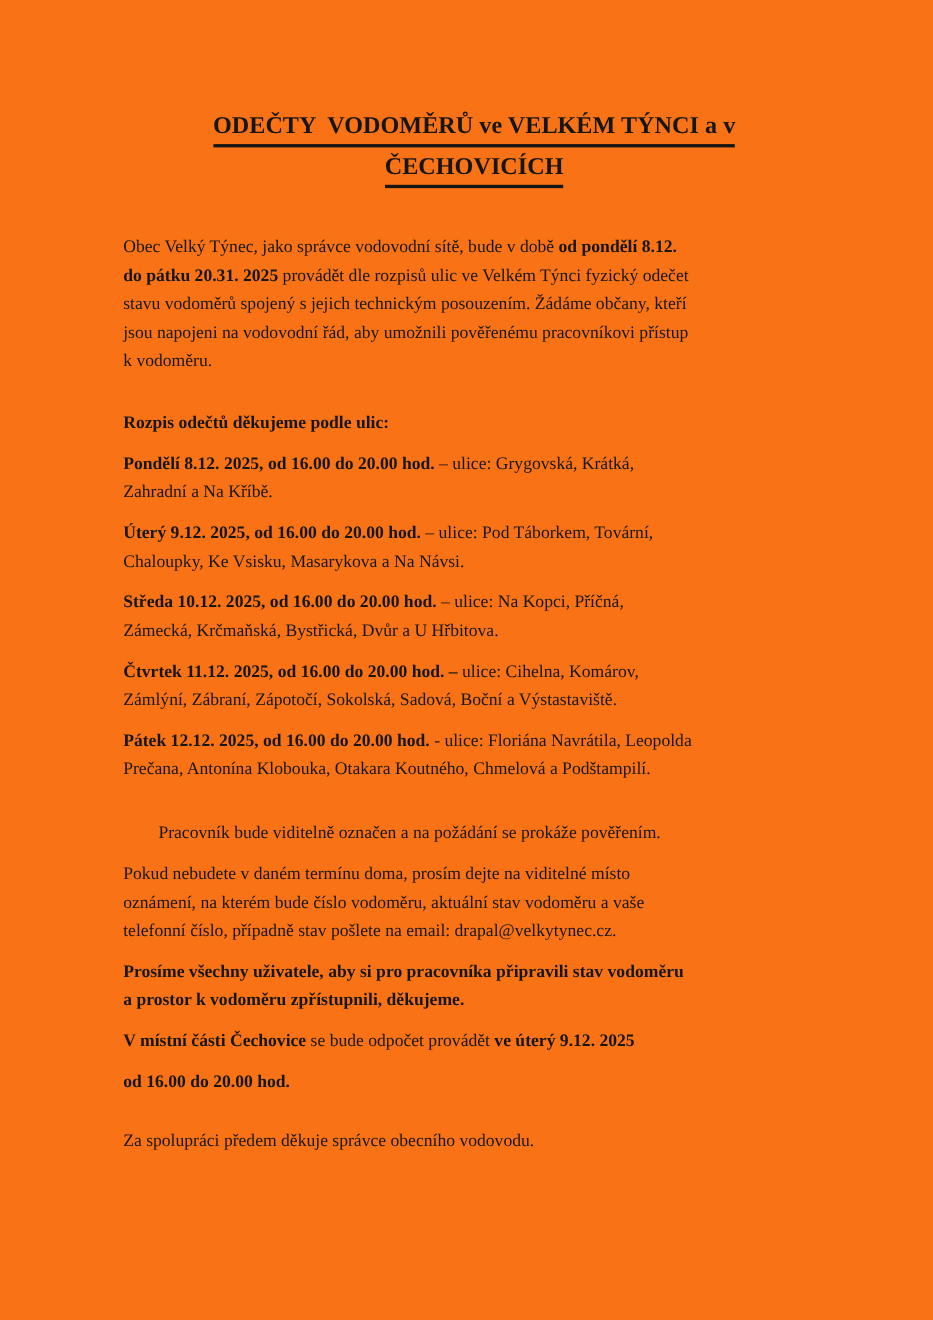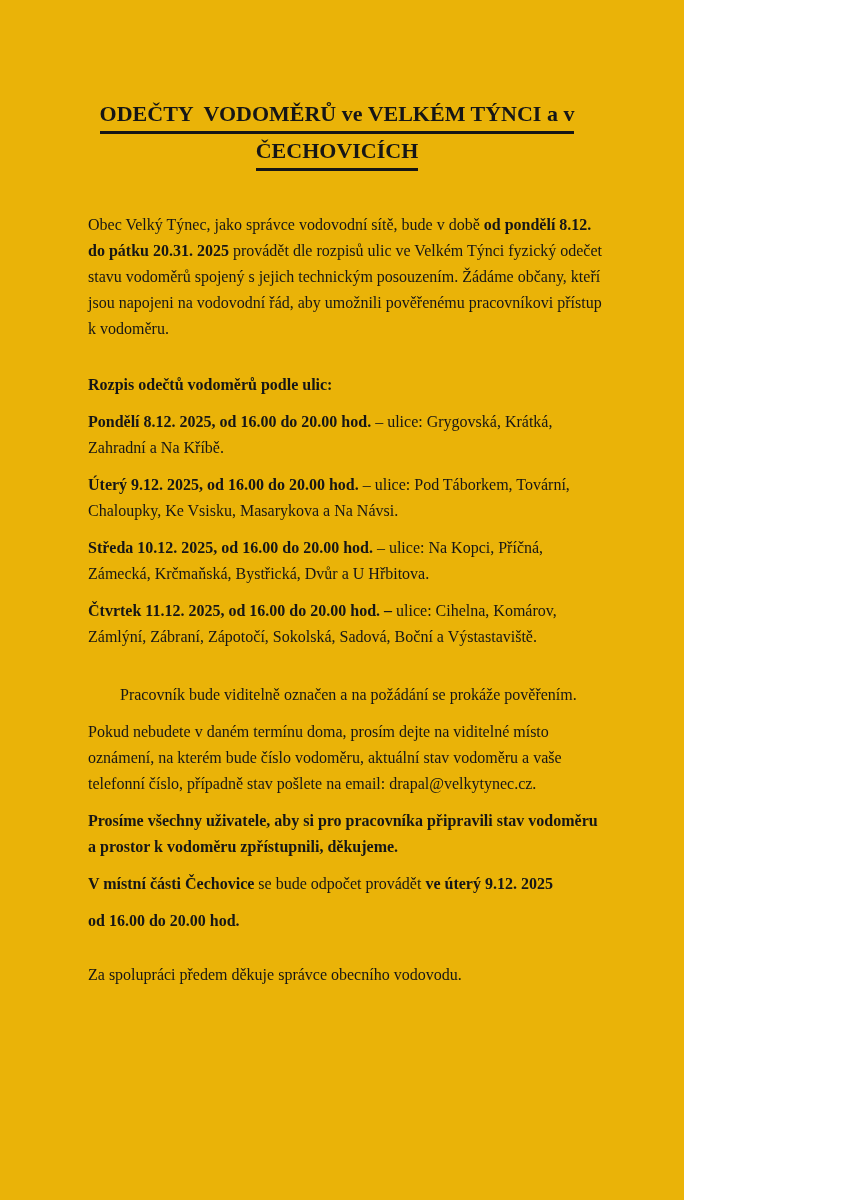--- a/index.html
+++ b/index.html
@@ -9,24 +9,24 @@
   body {
     width: 848px;
     height: 1200px;
     background: #ffffff;
     font-family: "Liberation Serif", "DejaVu Serif", serif;
     color: #161616;
     overflow: hidden;
   }
   .page {
     box-sizing: border-box;
-    width: 684px;
+    width: 848px;
     height: 1200px;
-    padding: 97px 98px 40px 88px;
-    background: #eab308;
+    padding: 97px 98px 40px 112px;
+    background: #f97316;
   }
   .doc-title {
     text-align: center;
     font-weight: bold;
     font-size: 22px;
     line-height: 33px;
     margin: 0 0 41px 0;
   }
   .title-line {
     display: block;
@@ -62,37 +62,41 @@
     </h1>
   <div class="doc-body">
       <div class="para">
         <div class="line"><span>Obec Velký Týnec, jako správce vodovodní sítě, bude v době </span><span class="b">od pondělí 8.12.</span></div>
         <div class="line"><span class="b">do pátku 20.31. 2025</span><span> provádět dle rozpisů ulic ve Velkém Týnci fyzický odečet</span></div>
         <div class="line"><span>stavu vodoměrů spojený s jejich technickým posouzením. Žádáme občany, kteří</span></div>
         <div class="line"><span>jsou napojeni na vodovodní řád, aby umožnili pověřenému pracovníkovi přístup</span></div>
         <div class="line"><span>k vodoměru.</span></div>
       </div>
       <div class="para gap-lg">
-        <div class="line"><span class="b">Rozpis odečtů vodoměrů podle ulic:</span></div>
+        <div class="line"><span class="b">Rozpis odečtů děkujeme podle ulic:</span></div>
       </div>
       <div class="para">
         <div class="line"><span class="b">Pondělí 8.12. 2025, od 16.00 do 20.00 hod.</span><span> – ulice: Grygovská, Krátká,</span></div>
         <div class="line"><span>Zahradní a Na Kříbě.</span></div>
       </div>
       <div class="para">
         <div class="line"><span class="b">Úterý 9.12. 2025, od 16.00 do 20.00 hod.</span><span> – ulice: Pod Táborkem, Tovární,</span></div>
         <div class="line"><span>Chaloupky, Ke Vsisku, Masarykova a Na Návsi.</span></div>
       </div>
       <div class="para">
         <div class="line"><span class="b">Středa 10.12. 2025, od 16.00 do 20.00 hod.</span><span> – ulice: Na Kopci, Příčná,</span></div>
         <div class="line"><span>Zámecká, Krčmaňská, Bystřická, Dvůr a U Hřbitova.</span></div>
       </div>
       <div class="para">
         <div class="line"><span class="b">Čtvrtek 11.12. 2025, od 16.00 do 20.00 hod. –</span><span> ulice: Cihelna, Komárov,</span></div>
         <div class="line"><span>Zámlýní, Zábraní, Zápotočí, Sokolská, Sadová, Boční a Výstastaviště.</span></div>
+      </div>
+      <div class="para">
+        <div class="line"><span class="b">Pátek 12.12. 2025, od 16.00 do 20.00 hod.</span><span> - ulice: Floriána Navrátila, Leopolda</span></div>
+        <div class="line"><span>Prečana, Antonína Klobouka, Otakara Koutného, Chmelová a Podštampilí.</span></div>
       </div>
       <div class="para gap-xl">
         <div class="line"><span>Pracovník bude viditelně označen a na požádání se prokáže pověřením.</span></div>
       </div>
       <div class="para">
         <div class="line"><span>Pokud nebudete v daném termínu doma, prosím dejte na viditelné místo</span></div>
         <div class="line"><span>oznámení, na kterém bude číslo vodoměru, aktuální stav vodoměru a vaše</span></div>
         <div class="line"><span>telefonní číslo, případně stav pošlete na email: drapal@velkytynec.cz.</span></div>
       </div>
       <div class="para">

